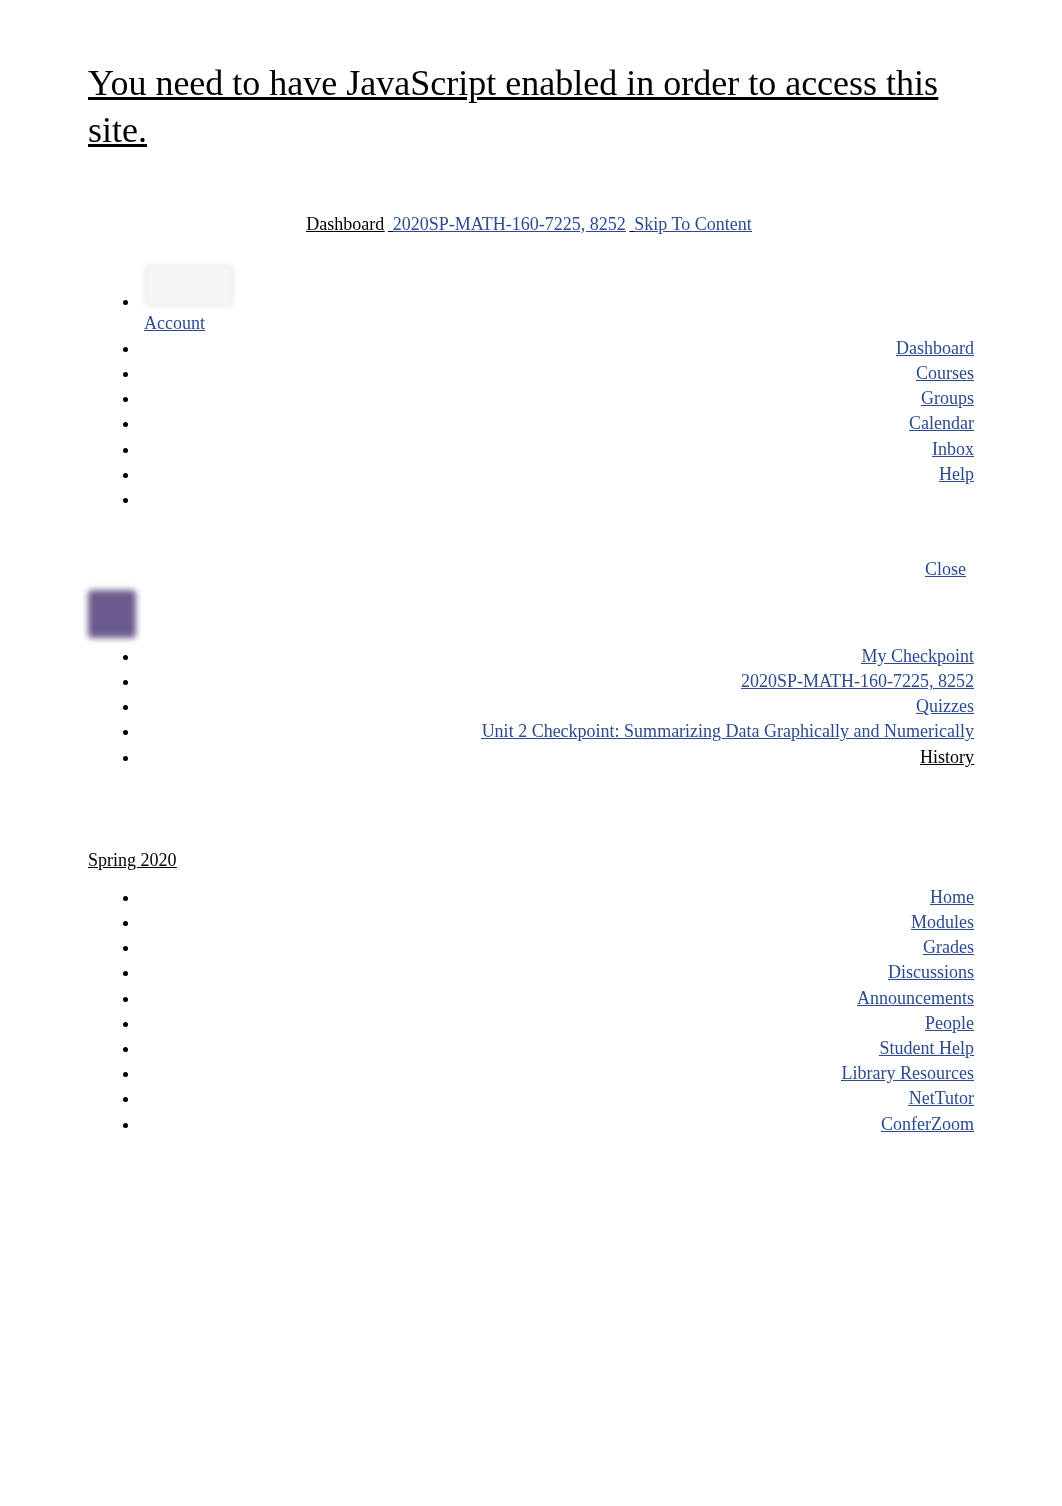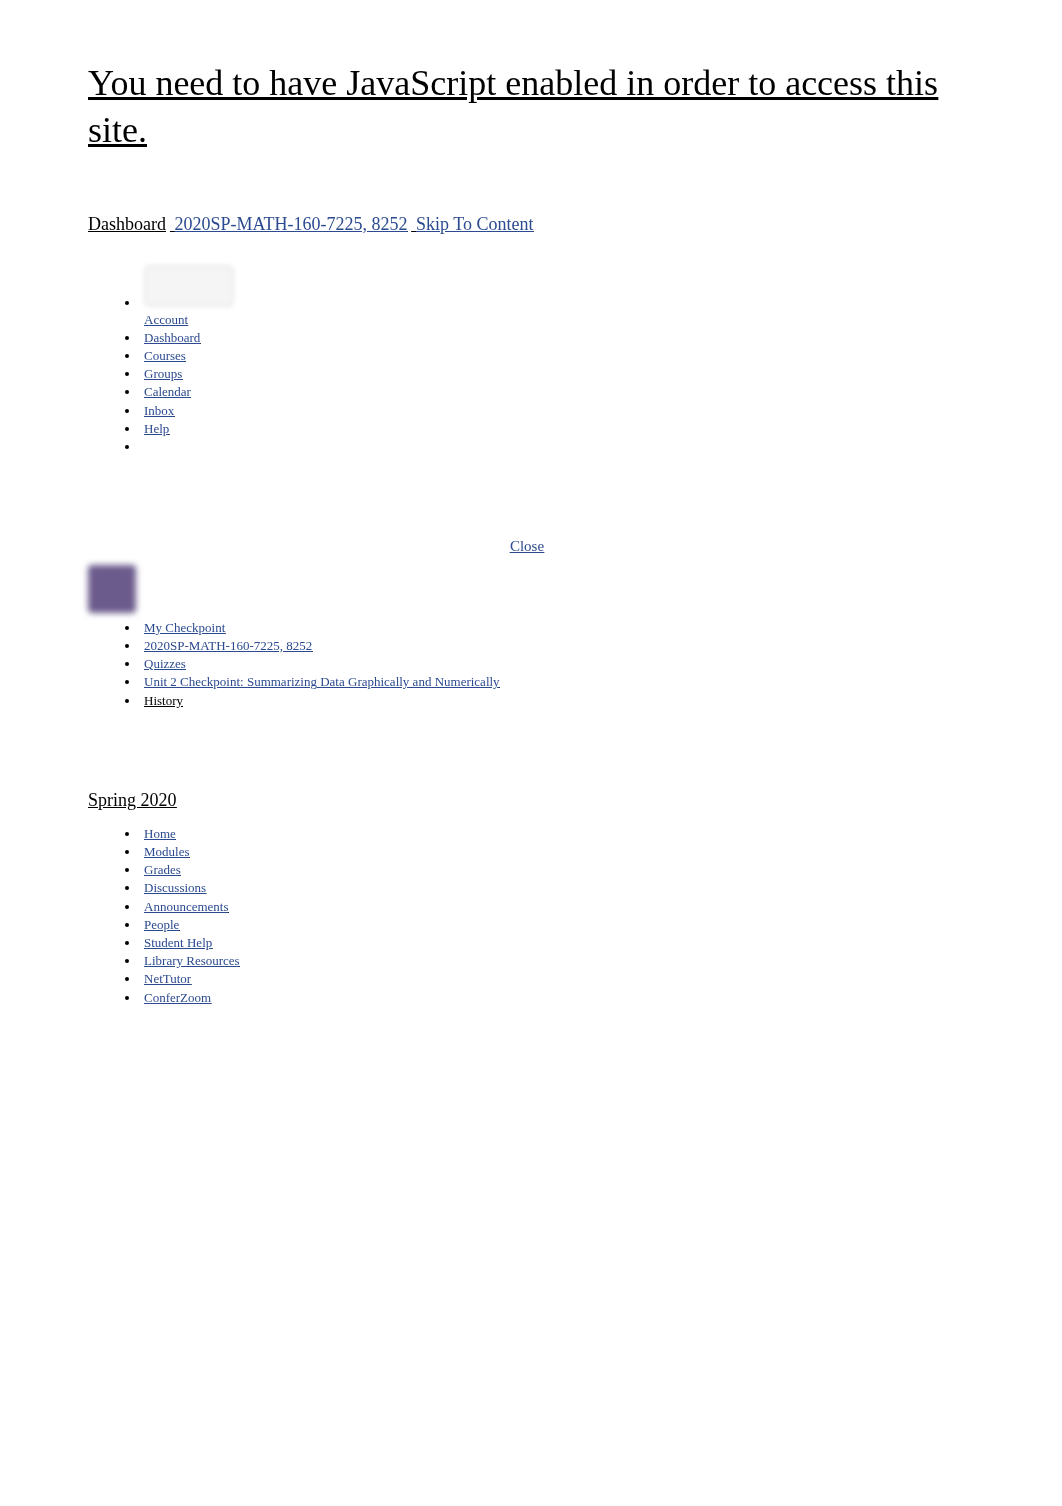--- a/index.html
+++ b/index.html
@@ -17,63 +17,65 @@
     }
     h1 {
       font-size: 36px;
       font-weight: normal;
       line-height: 1.3;
       margin-bottom: 60px;
     }
     .breadcrumb-row {
       font-size: 18px;
       margin-bottom: 30px;
+      text-align: center;
     }
     .breadcrumb-row span {
       margin-right: 4px;
     }
     .link {
       color: #2b4a8f;
       cursor: pointer;
     }
     .plain-text {
       color: #000000;
     }
     ul {
       list-style-type: disc;
       padding-left: 52px;
       margin-bottom: 20px;
     }
     ul li {
-      font-size: 13px;
+      font-size: 18px;
       line-height: 1.4;
       padding-left: 4px;
+      text-align: right;
     }
     .avatar-button {
       display: inline-block;
       width: 90px;
       height: 42px;
       border: 2px solid #e8e8e8;
       border-radius: 6px;
       background: #f5f5f5;
       filter: blur(2px);
       margin-bottom: 4px;
     }
     .account-item {
       display: flex;
       flex-direction: column;
       align-items: flex-start;
     }
     .empty-bullet {
       height: 20px;
     }
     .close-row {
-      text-align: center;
-      font-size: 15px;
-      margin-top: 80px;
+      text-align: right;
+      font-size: 18px;
+      margin-top: 52px;
       margin-bottom: 10px;
       padding-right: 8px;
     }
     .logo-block {
       width: 48px;
       height: 48px;
       background: #6b5b8c;
       border-radius: 4px;
       filter: blur(3px);
       margin-bottom: 6px;

